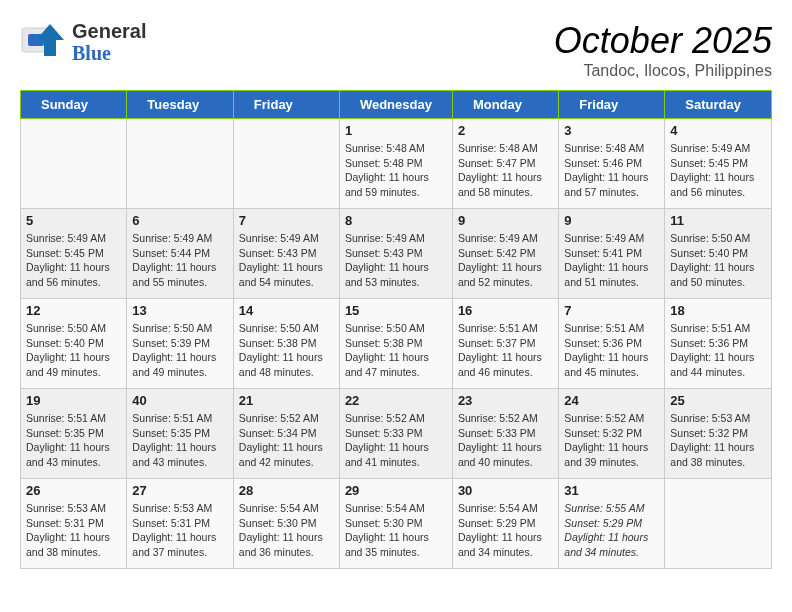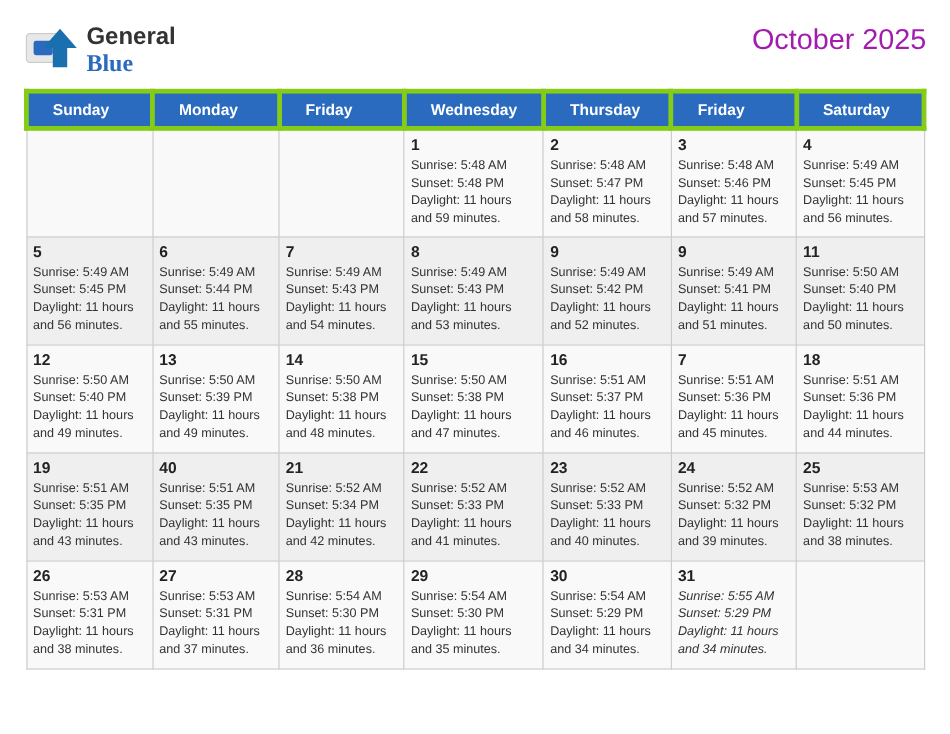--- a/index.html
+++ b/index.html
@@ -18,41 +18,42 @@
     }
     .logo {
       display: flex;
       flex-direction: column;
       align-items: flex-start;
     }
     .title-block {
       text-align: right;
     }
     .month-title {
-      font-size: 24px;
+      font-size: 36px;
       font-weight: normal;
-      color: #a21caf;
+      color: #000000;
+      font-style: italic;
     }
     .location-title {
       font-size: 16px;
       color: #555;
     }
     .calendar {
       width: 100%;
       border-collapse: collapse;
       font-size: 11px;
     }
     .calendar thead th {
       background: #2a6bbf;
       color: #fff;
       padding: 6px 20px;
       text-align: left;
       font-size: 13px;
       font-weight: bold;
-      border: 4px solid #84cc16;
+      border: 1px solid #84cc16;
     }
     .calendar tbody td {
       border: 1px solid #ccc;
       vertical-align: top;
       padding: 4px 5px;
       width: 107px;
       height: 90px;
     }
     .calendar tbody tr:nth-child(odd) td {
       background: #f9f9f9;
@@ -89,31 +90,32 @@
       <div>
         <div style="font-size:20px;font-weight:bold;color:#333;line-height:1.1;">
           <span style="color:#333;">General</span>
         </div>
         <div style="font-size:20px;font-weight:bold;color:#2a6bbf;line-height:1.1;font-family:Liberation Serif, serif;">Blue</div>
       </div>
     </div>
   </div>
   <div class="title-block">
     <div class="month-title">October 2025</div>
+    <div class="location-title">Tandoc, Ilocos, Philippines</div>
   </div>
 </div>
 
 <table class="calendar">
   <thead>
     <tr>
     <th>Sunday</th>
-        <th>Monday</th>
+        <th>Tuesday</th>
         <th>Friday</th>
         <th>Wednesday</th>
-        <th>Thursday</th>
+        <th>Monday</th>
         <th>Friday</th>
         <th>Saturday</th>
       </tr>
   </thead>
   <tbody id="calendar-body">
   <tr>
         <td></td>
         <td></td>
         <td></td>
         <td>

